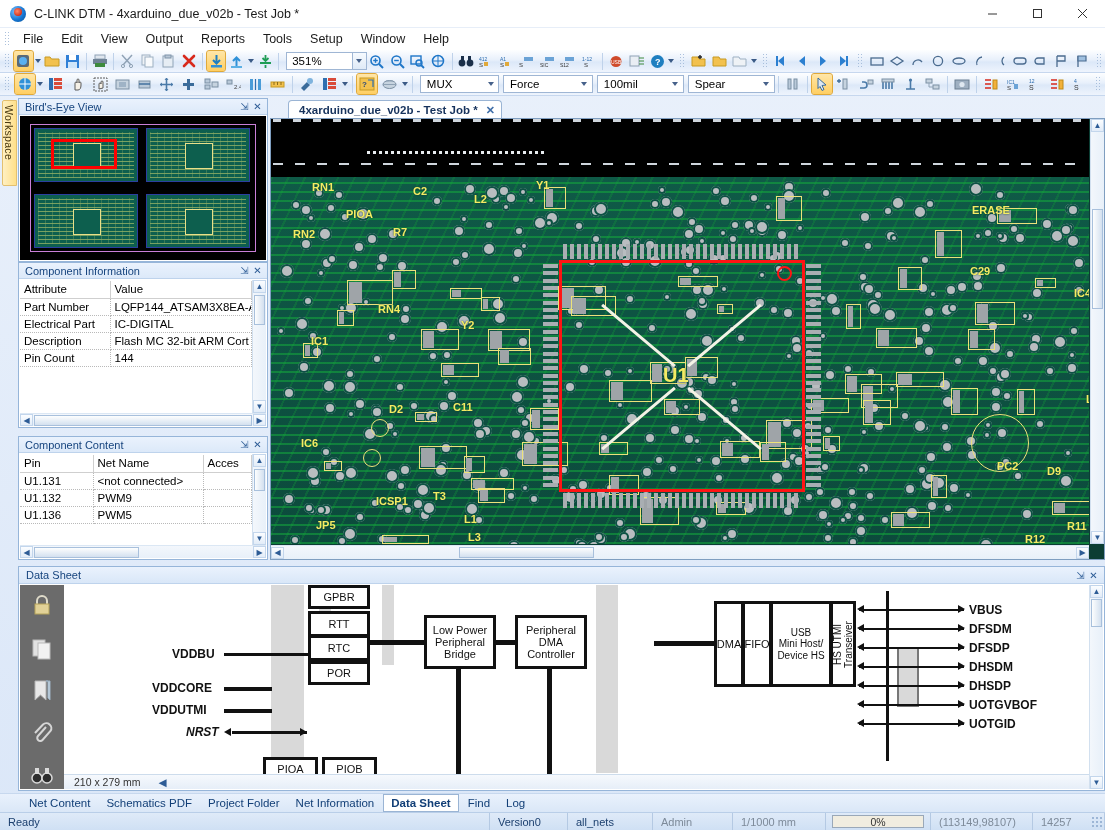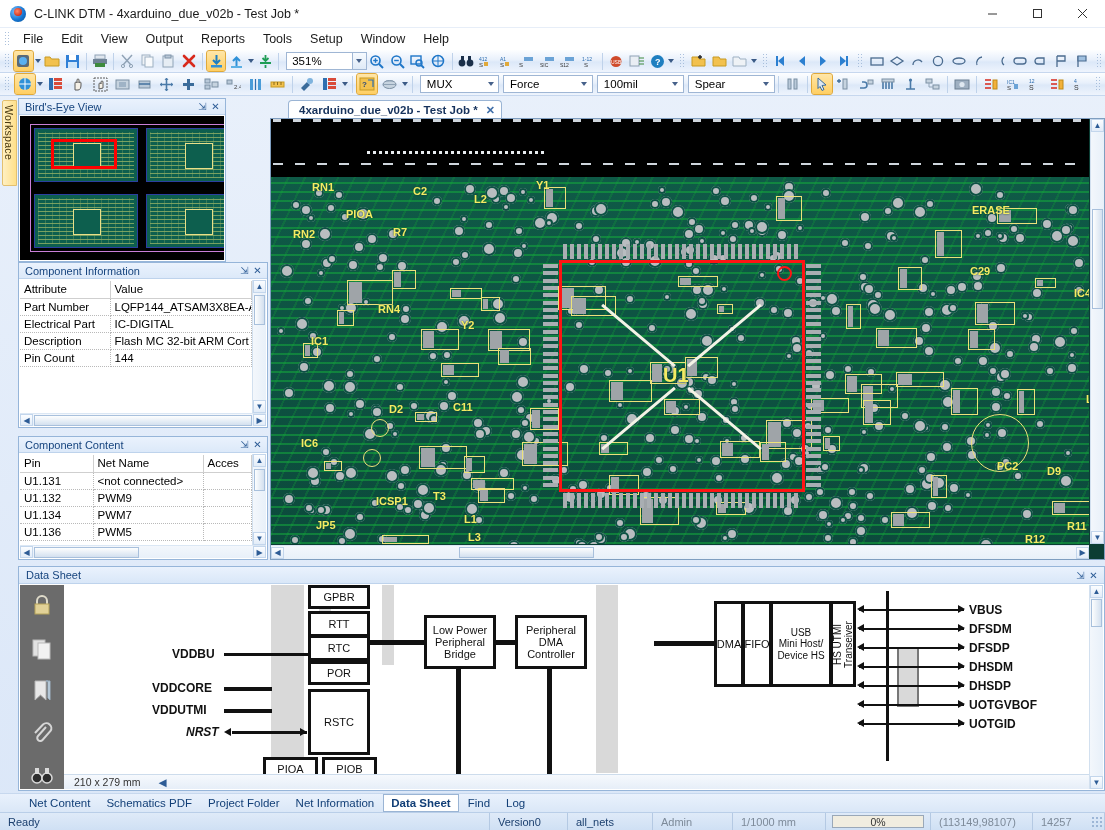--- a/index.html
+++ b/index.html
@@ -55,21 +55,21 @@
   .wsTab span { display:block; transform:rotate(90deg); transform-origin:left top;
      position:absolute; left:12px; top:4px; white-space:nowrap; font-size:10.5px; color:#4a3a12; letter-spacing:.3px;}
 
   
   .panel { position:absolute; background:#fff; border:1px solid #96b5d9; }
   .phead { height:16px; background:linear-gradient(180deg,#eaf2fd,#dce9f9); display:flex; align-items:center;
       padding:0 3px 0 6px; font-size:11px; color:#16447e; border-bottom:1px solid #bed3ec;}
   .phead .ptitle{flex:1; white-space:nowrap; overflow:hidden;}
   .picon { width:13px;height:13px; display:flex;align-items:center;justify-content:center; color:#2d5c96; font-size:10px;}
 
-  .beye { position:absolute; left:18px; top:98px; width:208px; height:164px; }
+  .beye { position:absolute; left:18px; top:98px; width:250px; height:164px; }
   .beye .canvas { position:absolute; left:1px; top:17px; right:1px; bottom:1px; background:#000; overflow:hidden;}
   .pcbmini { position:absolute; background:#0d5f4e; border:1px solid #2b3fa0; }
   .pcbmini .lines { position:absolute; inset:3px;
       background:
         repeating-linear-gradient(0deg, rgba(240,235,120,.85) 0 1px, transparent 1px 4px),
         repeating-linear-gradient(90deg, rgba(240,235,120,.35) 0 1px, transparent 1px 7px);
       opacity:.55;}
   .pcbmini .die { position:absolute; border:1px solid #e8e08a; background:#0d5f4e;}
   .viewrect { position:absolute; border:3px solid #ff0000; }
   .minipanel-frame{position:absolute; border:1px solid #c97fd8;}
@@ -783,25 +783,20 @@
           </thead>
         <tbody>
             <tr>
               <td>U1.131</td>
               <td>&lt;not connected&gt;</td>
               <td></td>
             </tr>
             <tr>
               <td>U1.132</td>
               <td>PWM9</td>
-              <td></td>
-            </tr>
-            <tr>
-              <td>U1.134</td>
-              <td>PWM7</td>
               <td></td>
             </tr>
             <tr>
               <td>U1.136</td>
               <td>PWM5</td>
               <td></td>
             </tr>
           </tbody>
       </table>
     </div>
@@ -1609,21 +1604,20 @@
         <div class="wire" style="left:160px;top:102px;width:48px;height:4px;"></div>
         <div class="wire" style="left:160px;top:124px;width:48px;height:4px;"></div>
         <div class="wire" style="left:168px;top:146px;width:75px;height:3px;"></div>
         <div class="arrowL" style="left:160px;top:143px;"></div>
         <div class="arrowR" style="left:236px;top:143px;"></div>
 
         <div class="blk" style="left:244px;top:0px;width:62px;height:24px;">GPBR</div>
         <div class="blk" style="left:244px;top:26px;width:62px;height:26px;">RTT</div>
         <div class="blk" style="left:244px;top:50px;width:62px;height:26px;">RTC</div>
         <div class="blk" style="left:244px;top:76px;width:62px;height:24px;">POR</div>
-        <div class="blk" style="left:244px;top:104px;width:62px;height:66px;">RSTC</div>
         <div class="blk" style="left:199px;top:172px;width:55px;height:24px;">PIOA</div>
         <div class="blk" style="left:258px;top:172px;width:55px;height:24px;">PIOB</div>
 
         <div class="blk" style="left:360px;top:30px;width:72px;height:54px;white-space:pre-line;">Low Power
 Peripheral
 Bridge</div>
         <div class="blk" style="left:451px;top:30px;width:72px;height:54px;white-space:pre-line;">Peripheral
 DMA
 Controller</div>
         <div class="wire" style="left:432px;top:55px;width:19px;height:5px;"></div>

